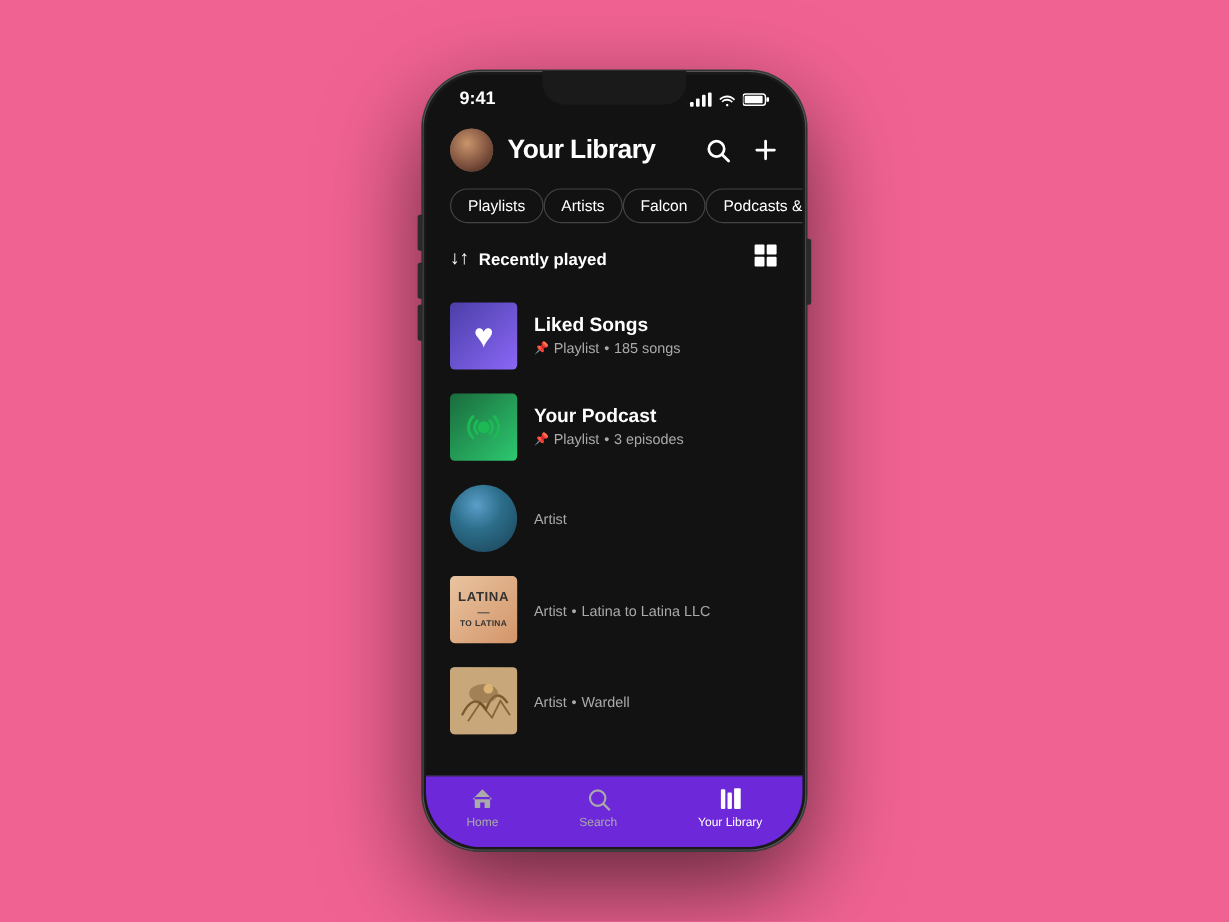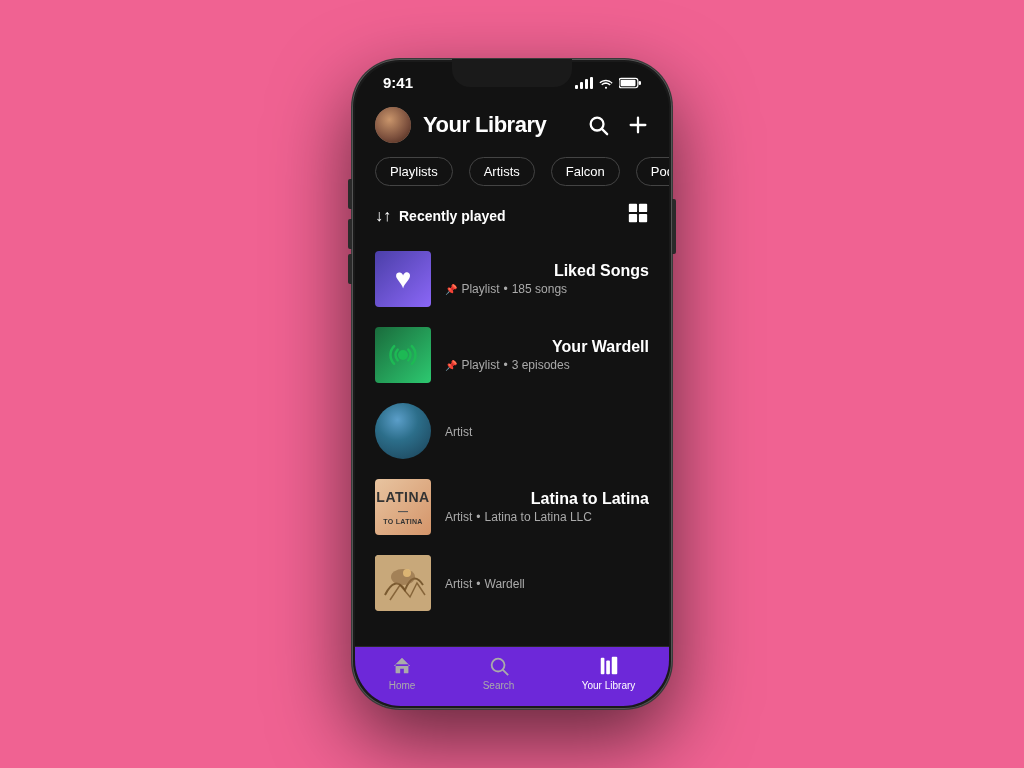--- a/index.html
+++ b/index.html
@@ -171,21 +171,21 @@
       cursor: pointer;
       background: none;
       border: none;
       display: flex;
       align-items: center;
     }
 
     
     .filter-tabs {
       display: flex;
-      gap: 16px;
+      gap: 0;
       padding: 4px 20px 12px;
       overflow: hidden;
     }
 
     .filter-tab {
       border: 1.5px solid #444;
       border-radius: 20px;
       padding: 6px 14px;
       color: #fff;
       font-size: 13px;
@@ -278,21 +278,20 @@
       text-align: center;
     }
 
     .impossible-falcon-art {
       background: linear-gradient(135deg, #c8b89a 0%, #8a7060 100%);
     }
 
     .item-info {
       flex: 1;
       min-width: 0;
-      text-align: right;
     }
 
     .item-name {
       color: #fff;
       font-size: 16px;
       font-weight: 600;
       white-space: nowrap;
       overflow: hidden;
       text-overflow: ellipsis;
     }
@@ -440,21 +439,21 @@
           <div class="item-art your-episodes-art">
             <svg width="30" height="30" viewBox="0 0 24 24" fill="#1a6b3c">
               <circle cx="12" cy="12" r="4" fill="#1db954"></circle>
               <path d="M4.93 4.93a10 10 0 000 14.14" stroke="#1db954" stroke-width="2" fill="none" stroke-linecap="round"></path>
               <path d="M19.07 4.93a10 10 0 010 14.14" stroke="#1db954" stroke-width="2" fill="none" stroke-linecap="round"></path>
               <path d="M7.76 7.76a6 6 0 000 8.48" stroke="#1db954" stroke-width="2" fill="none" stroke-linecap="round"></path>
               <path d="M16.24 7.76a6 6 0 010 8.48" stroke="#1db954" stroke-width="2" fill="none" stroke-linecap="round"></path>
             </svg>
           </div>
           <div class="item-info">
-            <div class="item-name">Your Wardell</div>
+            <div class="item-name">Your Podcast</div>
             <div class="item-meta">
               <span class="pin-icon">📌</span>
               <span>Playlist</span>
               <span>•</span>
               <span>3 episodes</span>
             </div>
           </div>
         </div>
 
         <div class="list-item">
@@ -463,27 +462,26 @@
           <div class="item-info">
             <div class="item-meta">
               <span>Artist</span>
             </div>
           </div>
         </div>
 
         <div class="list-item">
           <div class="item-art latina-art" style="display:flex; align-items:center; justify-content:center;">
             <div style="display:flex; flex-direction:column; align-items:center; gap:1px; padding:4px;">
-              <span style="font-size:14px; font-weight:900; color:#333; letter-spacing:0.5px;text-align:right;">LATINA</span>
+              <span style="font-size:11px; font-weight:900; color:#333; letter-spacing:0.5px;text-align:right;">LATINA</span>
               <span style="font-size:10px; font-weight:900; color:#555;">—</span>
               <span style="font-size:7px; font-weight:900; color:#333; letter-spacing:0.3px;">TO LATINA</span>
             </div>
           </div>
           <div class="item-info">
-            <div class="item-name">Latina to Latina</div>
             <div class="item-meta">
               <span>Artist</span>
               <span>•</span>
               <span>Latina to Latina LLC</span>
             </div>
           </div>
         </div>
 
         <div class="list-item">
           <div class="item-art impossible-falcon-art" style="background: linear-gradient(135deg, #d4c5a0 0%, #9b8160 50%, #6b5040 100%); position:relative; overflow:hidden;">

